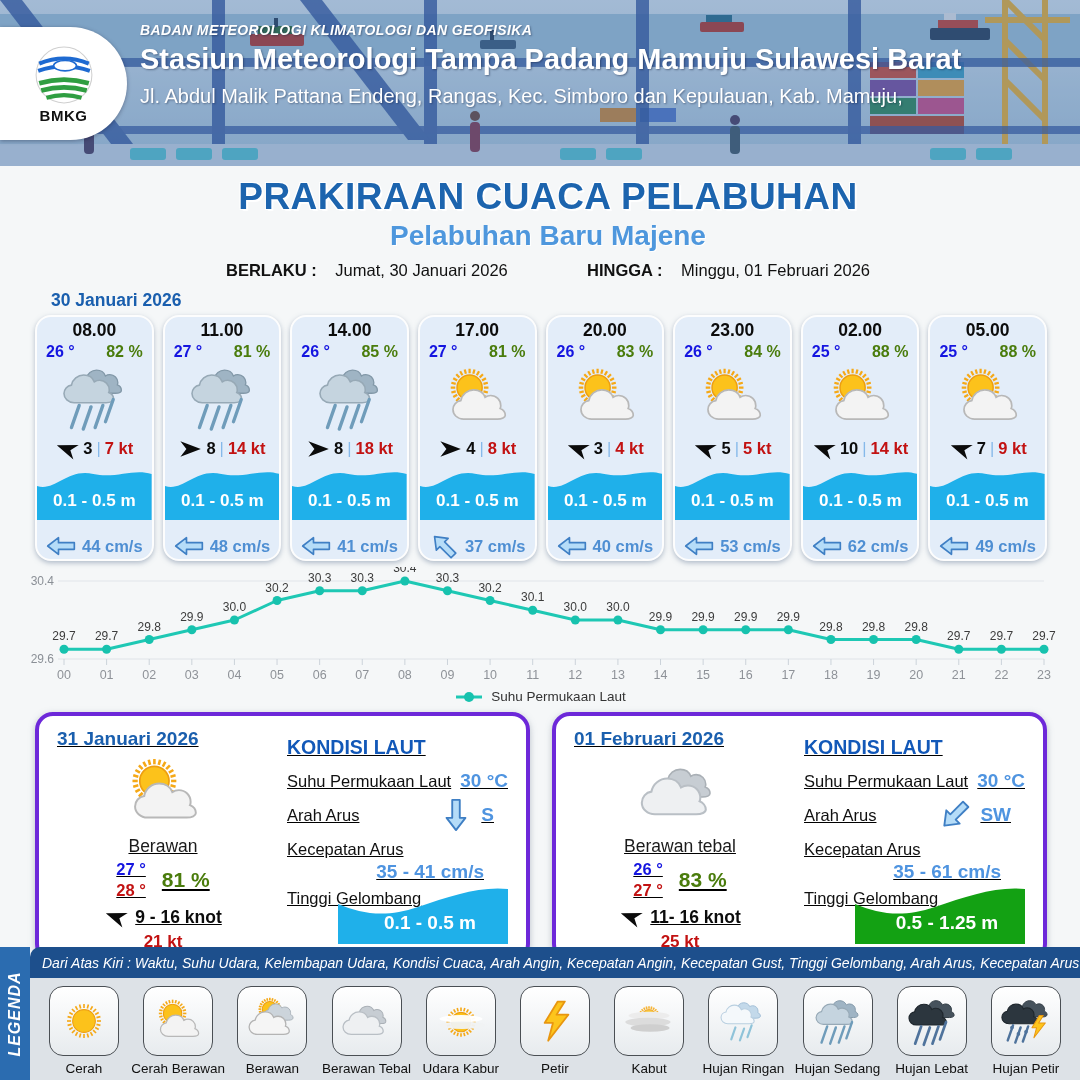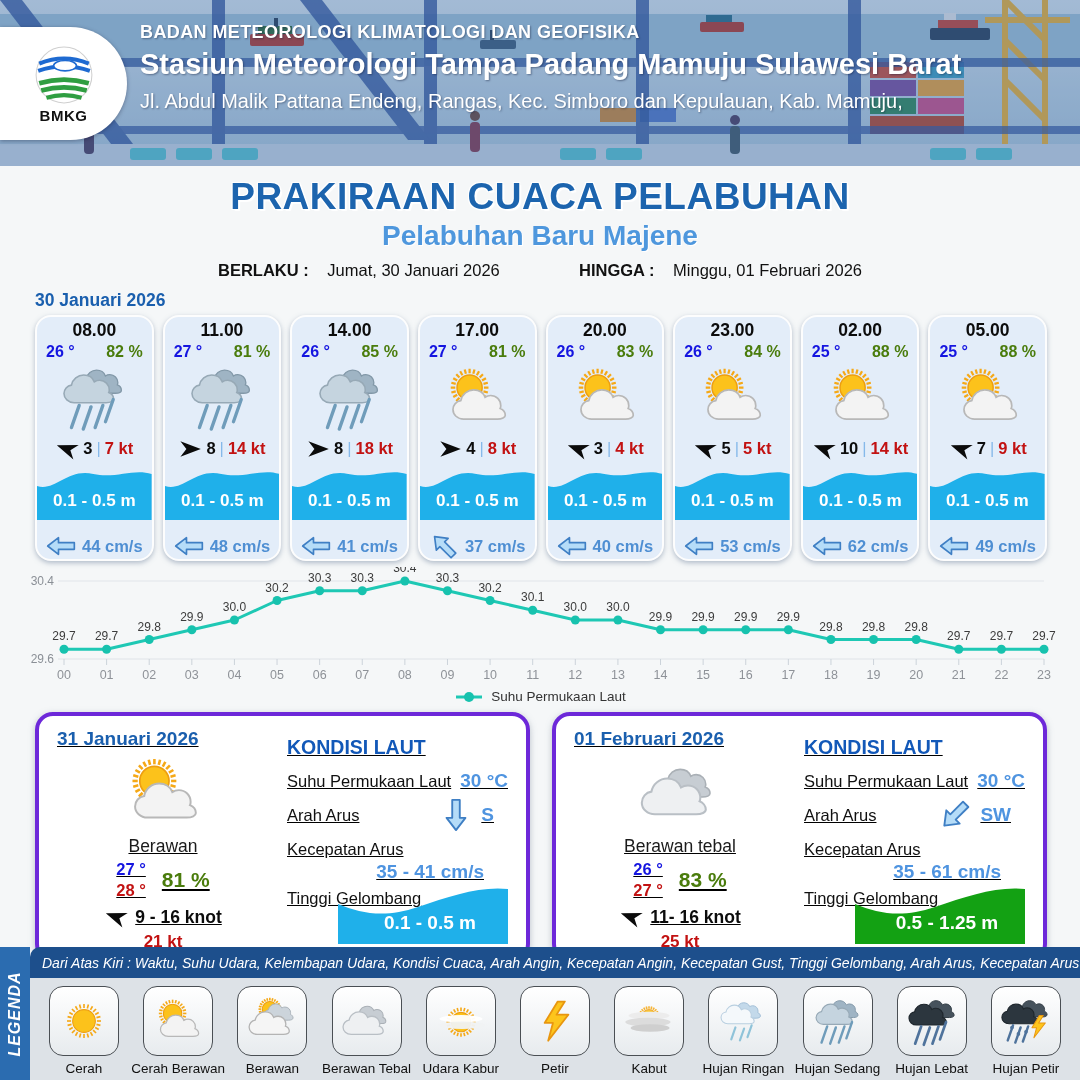--- a/index.html
+++ b/index.html
@@ -4,30 +4,30 @@
 <style>
   html,body{margin:0;padding:0;background:#e9edf0;}
   .page{width:1080px;height:1080px;position:relative;background:#f5f7f8;
         font-family:"Liberation Sans",sans-serif;overflow:hidden;margin:0 auto;}
 
   
   header{position:relative;height:166px;background:#8aa8cc;overflow:hidden;}
   .header-bg{position:absolute;left:0;top:0;width:1080px;height:166px;}
   .header-text{position:absolute;left:140px;top:22px;color:#fff;
                text-shadow:1px 1px 2px rgba(20,30,60,.45);}
-  .agency{font-size:18px;font-weight:bold;letter-spacing:.4px;}
+  .agency{font-size:14px;font-weight:bold;letter-spacing:.4px;font-style:italic;}
   .station{font-size:29px;font-weight:bold;margin:5px 0 7px;}
   .addr{font-size:20px;line-height:27px;}
   .logo-pill{position:absolute;left:0;top:27px;width:127px;height:113px;background:#fff;
              border-radius:0 60px 60px 0;display:flex;flex-direction:column;align-items:center;
              justify-content:center;box-shadow:0 1px 4px rgba(0,0,30,.35);}
   .logo-text{font-size:15px;font-weight:bold;color:#111;margin-top:1px;letter-spacing:.5px;}
 
   
-  .title-block{text-align:center;padding-top:10px;position:relative;}
+  .title-block{text-align:center;padding-top:10px;position:relative;padding-left:16px;}
   .main-title{margin:0;font-size:37px;font-weight:bold;color:#1c64ae;letter-spacing:.5px;
       text-shadow:-1px -1px 0 #fff,1px -1px 0 #fff,-1px 1px 0 #fff,2px 2px 1px #fff;}
   .sub-title{margin:2px 0 0;font-size:28px;font-weight:bold;color:#4e97dd;
       text-shadow:1px 1px 0 #fff;}
   .validity{margin-top:9px;font-size:16.5px;color:#111;}
   .vlabel{font-weight:bold;}
   .vvalue{margin-left:14px;}
   .gap{display:inline-block;width:70px;}
   .day-label{text-align:left;margin:10px 0 0 35px;color:#1a5fae;font-weight:bold;font-size:17.5px;}
 

